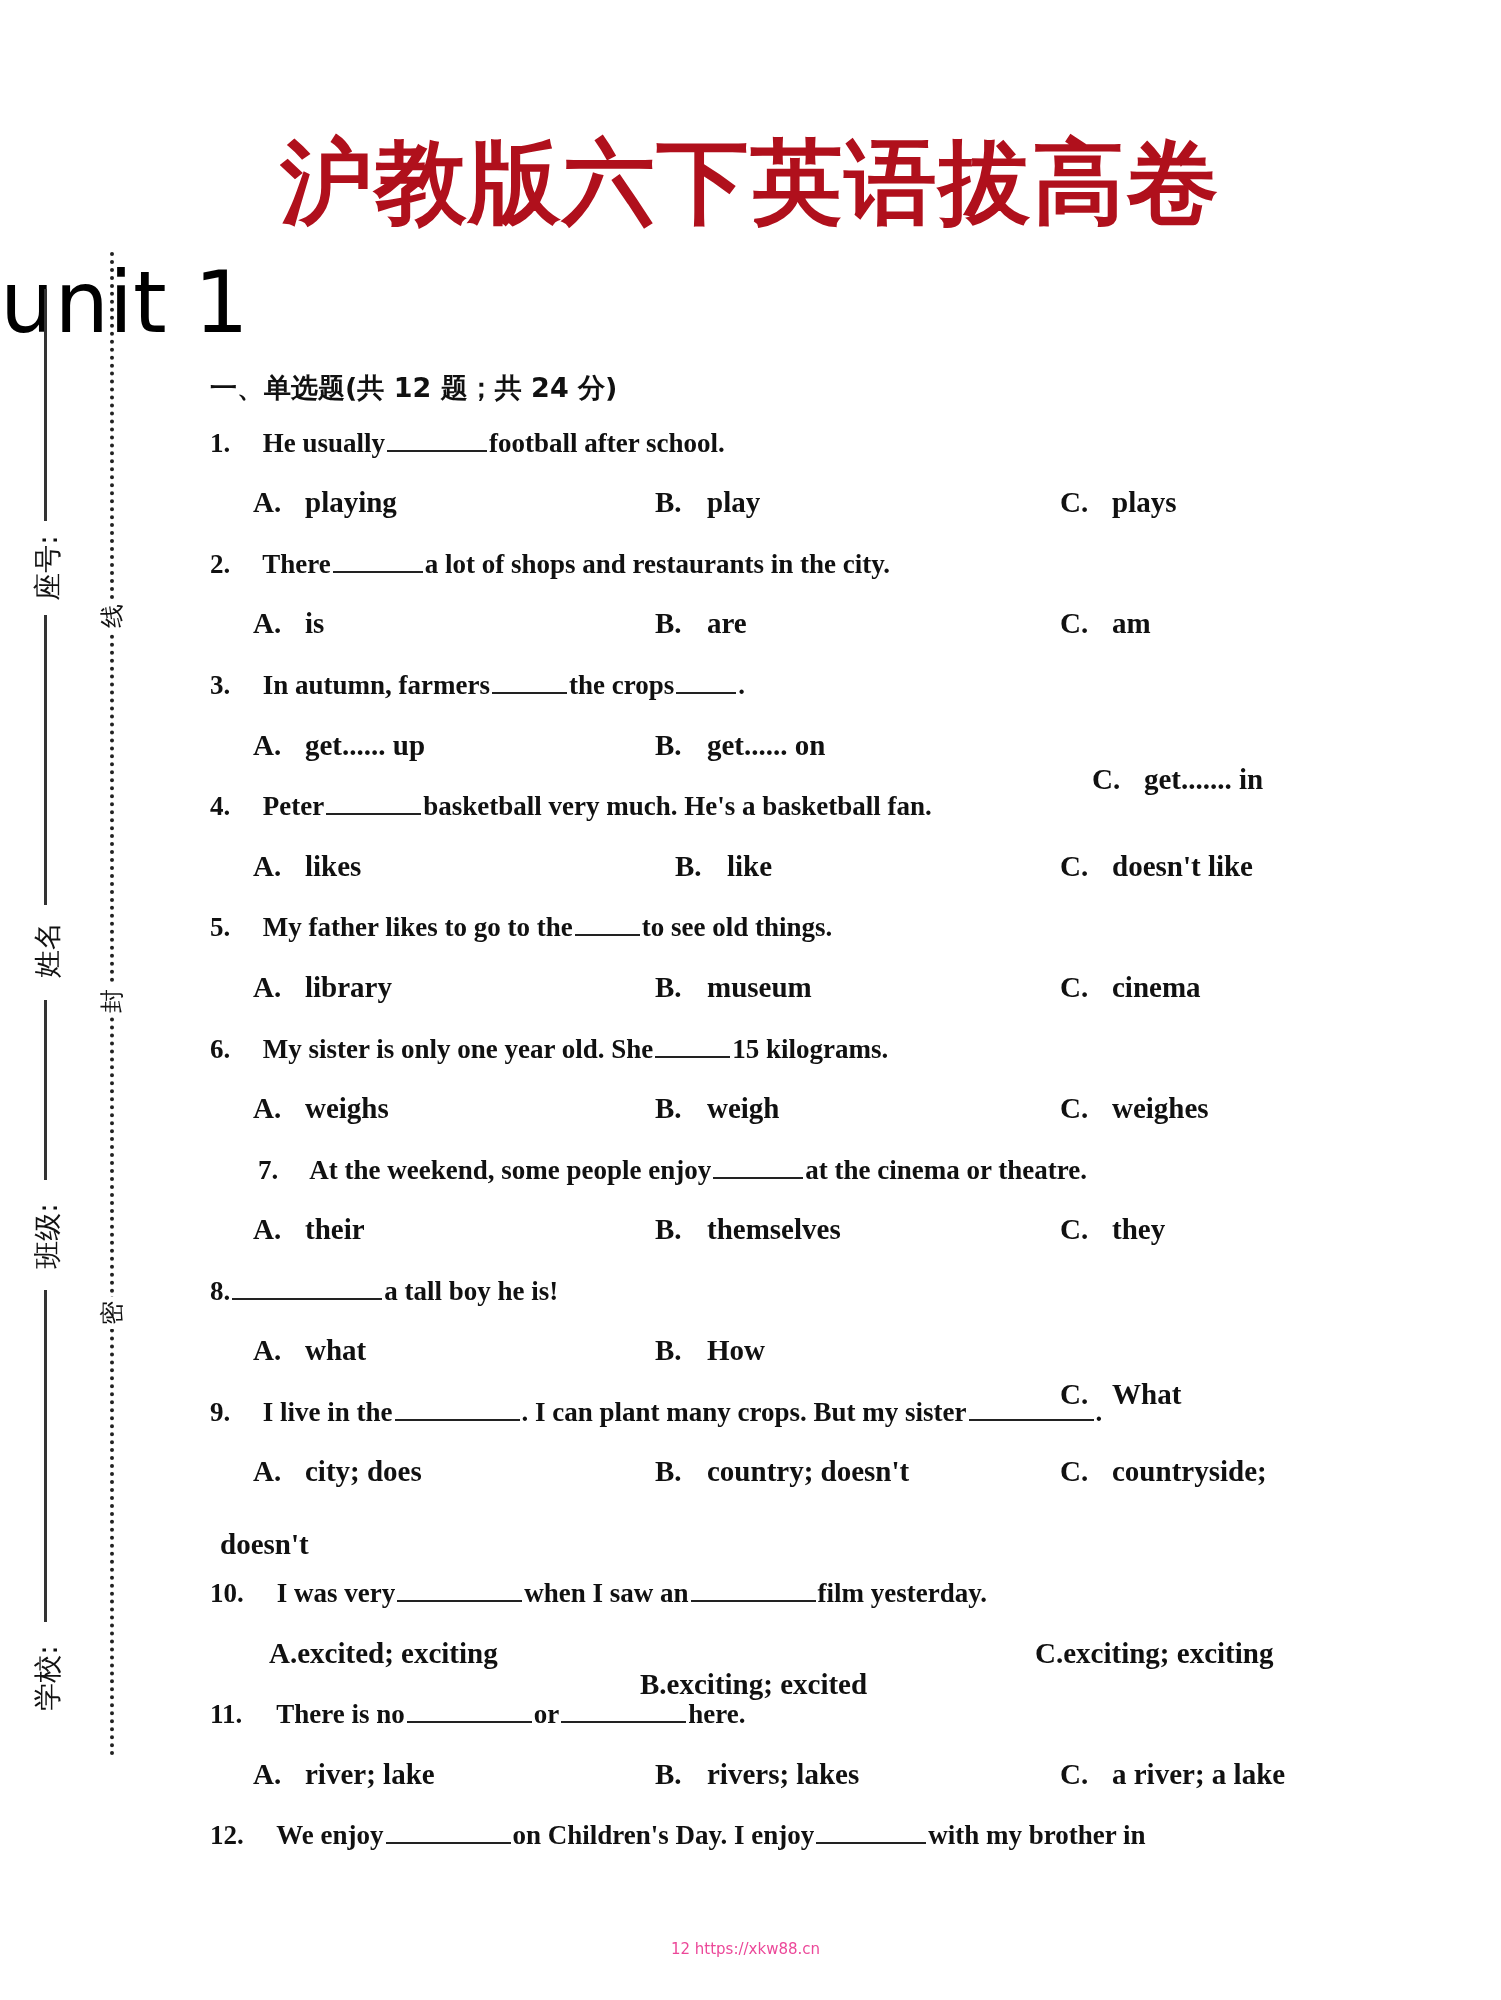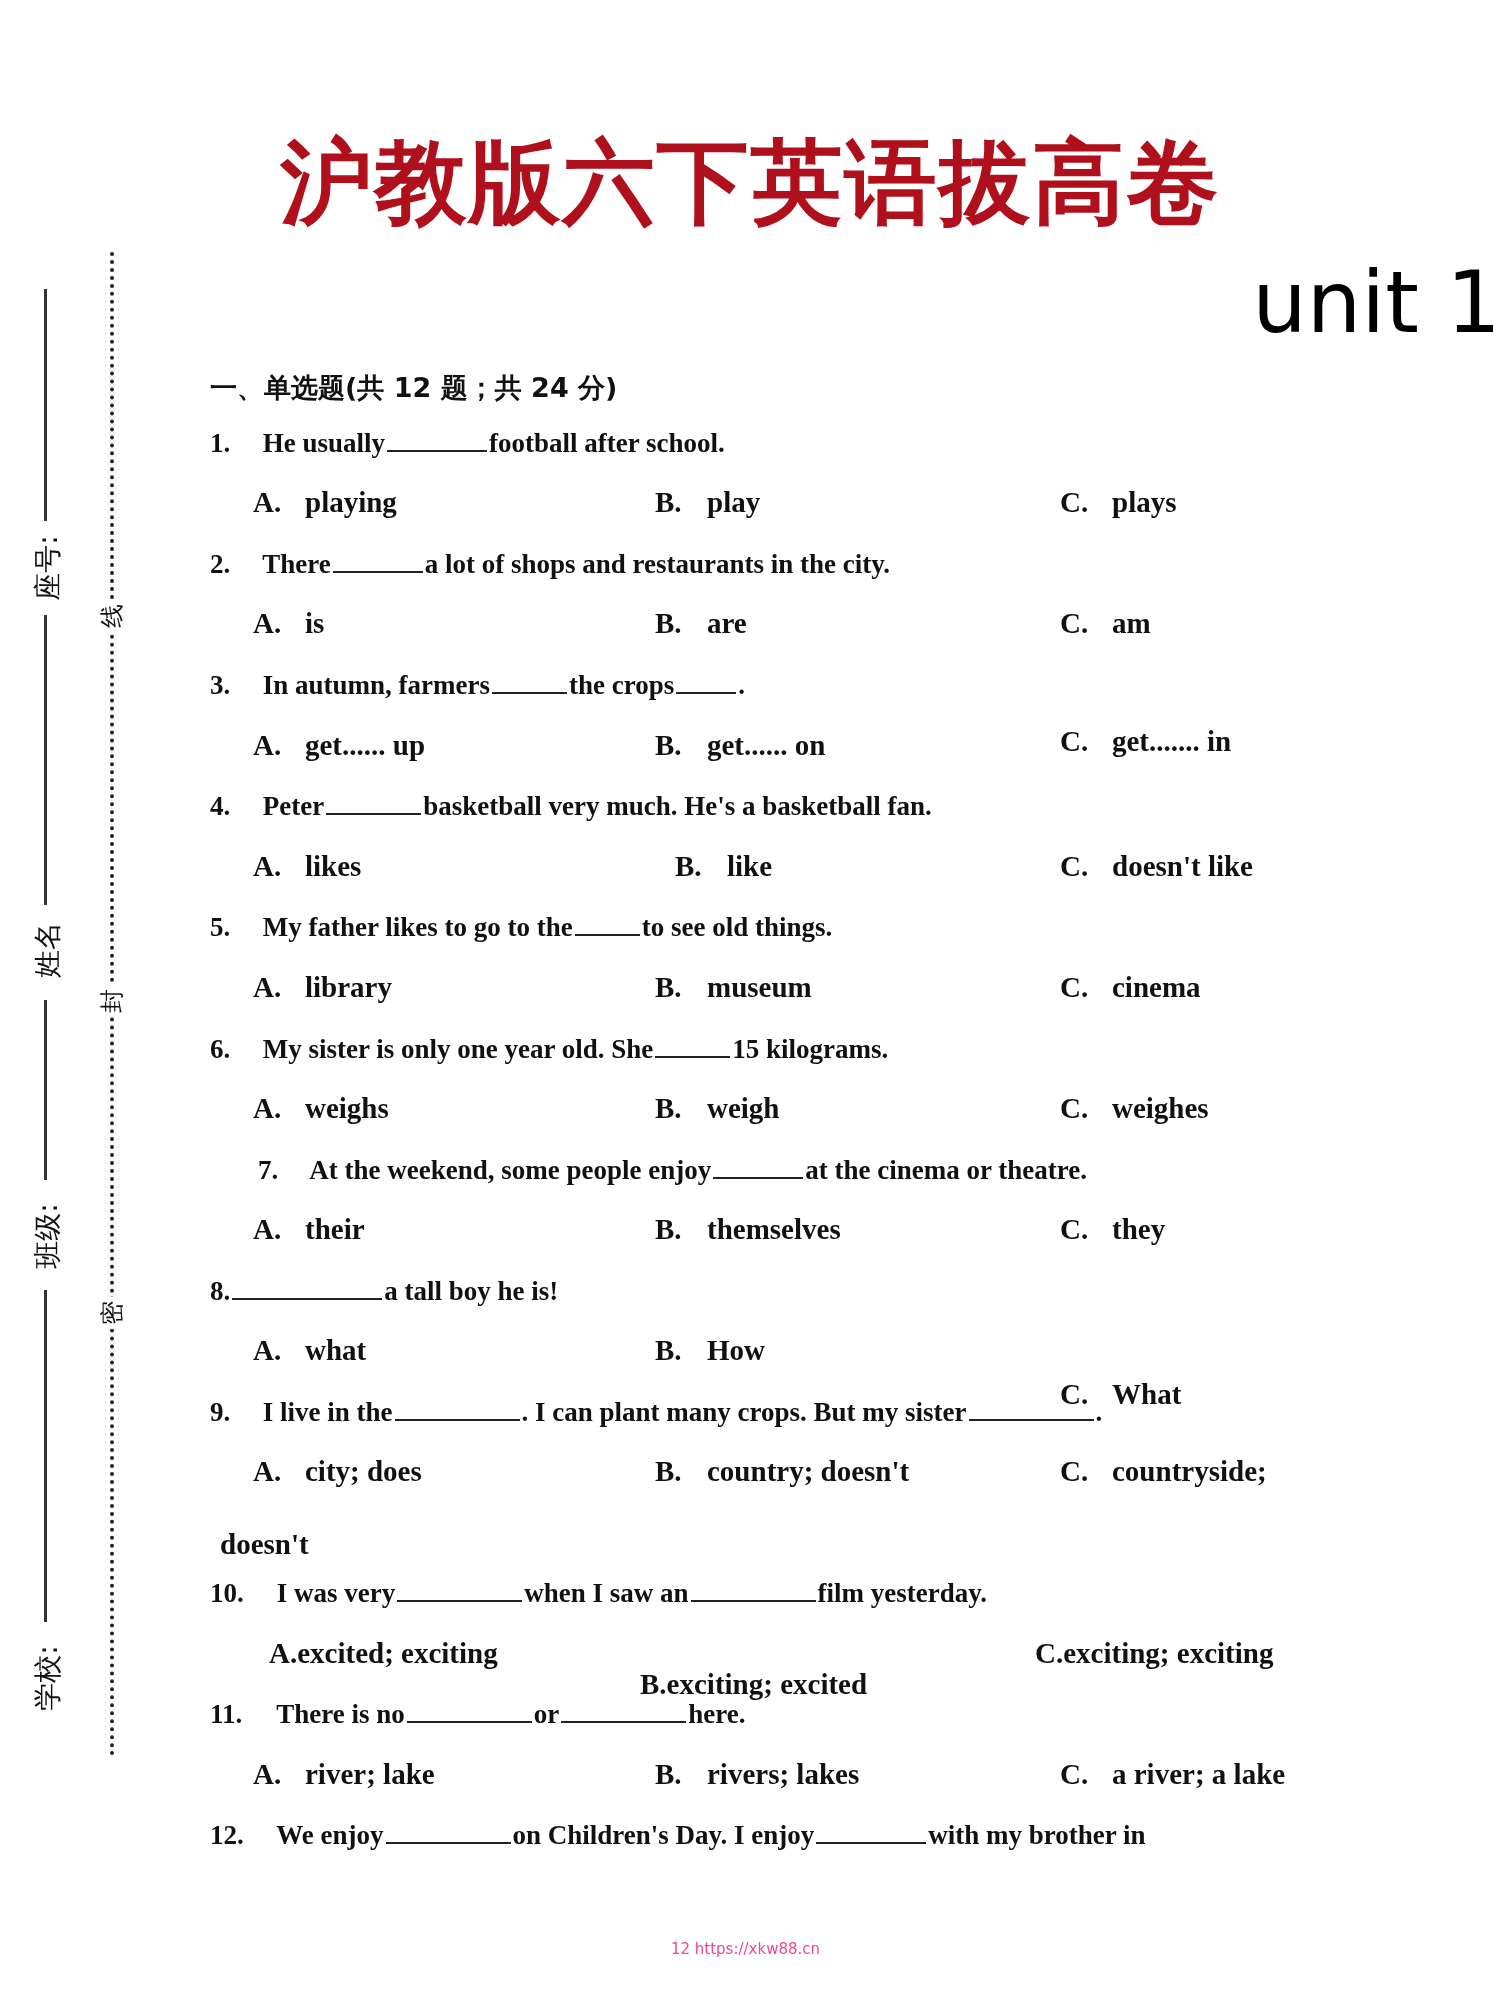--- a/index.html
+++ b/index.html
@@ -8,21 +8,21 @@
     background:#ffffff; color:#111;
     font-family:"Liberation Serif", "DejaVu Serif", serif;
   }
   .title {
     position:absolute; left:0; width:1501px; top:128px; text-align:center;
     font-family:"DejaVu Sans", "Liberation Sans", sans-serif;
     font-size:92px; font-weight:bold; line-height:110px; letter-spacing:2px;
     padding-left:0;
   }
   .subtitle {
-    position:absolute; left:0; width:1501px; top:252px; text-align:right;
+    position:absolute; left:0; width:1501px; top:252px; text-align:left;
     font-family:"DejaVu Sans", "Liberation Sans", sans-serif;
     font-size:86px; line-height:100px; color:#000;
   }
   .section {
     position:absolute; left:210px; top:368px;
     font-size:27px; font-weight:bold; line-height:40px;
     font-family:"DejaVu Sans", "Liberation Serif", sans-serif;
   }
   .row { position:absolute; font-size:27px; font-weight:bold; line-height:36px; white-space:nowrap; }
   .qrow { left:210px; }
@@ -90,21 +90,21 @@
 <div class="opt colA" style="top:605px;"><span class="letter">A.</span><span>is</span></div>
 <div class="opt colB" style="top:605px;"><span class="letter">B.</span><span>are</span></div>
 <div class="opt colC" style="top:605px;"><span class="letter">C.</span><span>am</span></div>
 
 <div class="row qrow" style="top:666px;">
   <span class="q-num">3.</span>
   <span>In autumn, farmers</span><span class="blank" style="width:75px;"></span><span>the crops</span><span class="blank" style="width:60px;"></span><span>.</span>
 </div>
 <div class="opt colA" style="top:727px;"><span class="letter">A.</span><span>get...... up</span></div>
 <div class="opt colB" style="top:727px;"><span class="letter">B.</span><span>get...... on</span></div>
-<div class="opt colC" style="top:723px;"><span class="letter">C.</span><span>get....... in</span></div>
+<div class="opt colC" style="top:761px;margin-left:32px;"><span class="letter">C.</span><span>get....... in</span></div>
 
 <div class="row qrow" style="top:787px;">
   <span class="q-num">4.</span>
   <span>Peter</span><span class="blank" style="width:95px;"></span><span>basketball very much. He's a basketball fan.</span>
 </div>
 <div class="opt colA" style="top:848px;"><span class="letter">A.</span><span>likes</span></div>
 <div class="opt colB" style="top:848px;margin-left:20px;"><span class="letter">B.</span><span>like</span></div>
 <div class="opt colC" style="top:848px;"><span class="letter">C.</span><span>doesn't like</span></div>
 
 <div class="row qrow" style="top:908px;">

